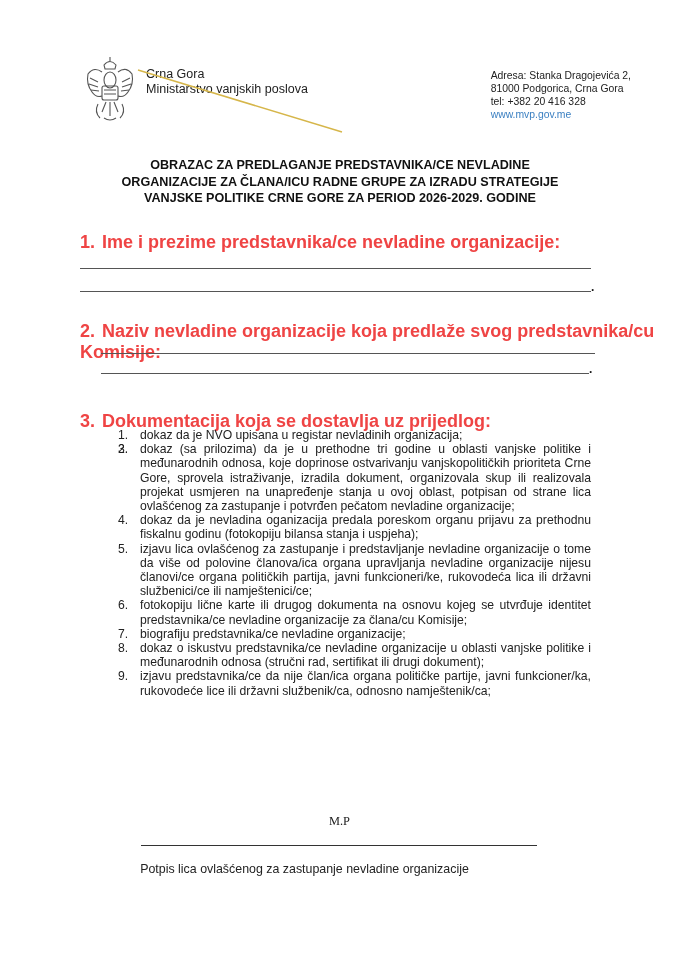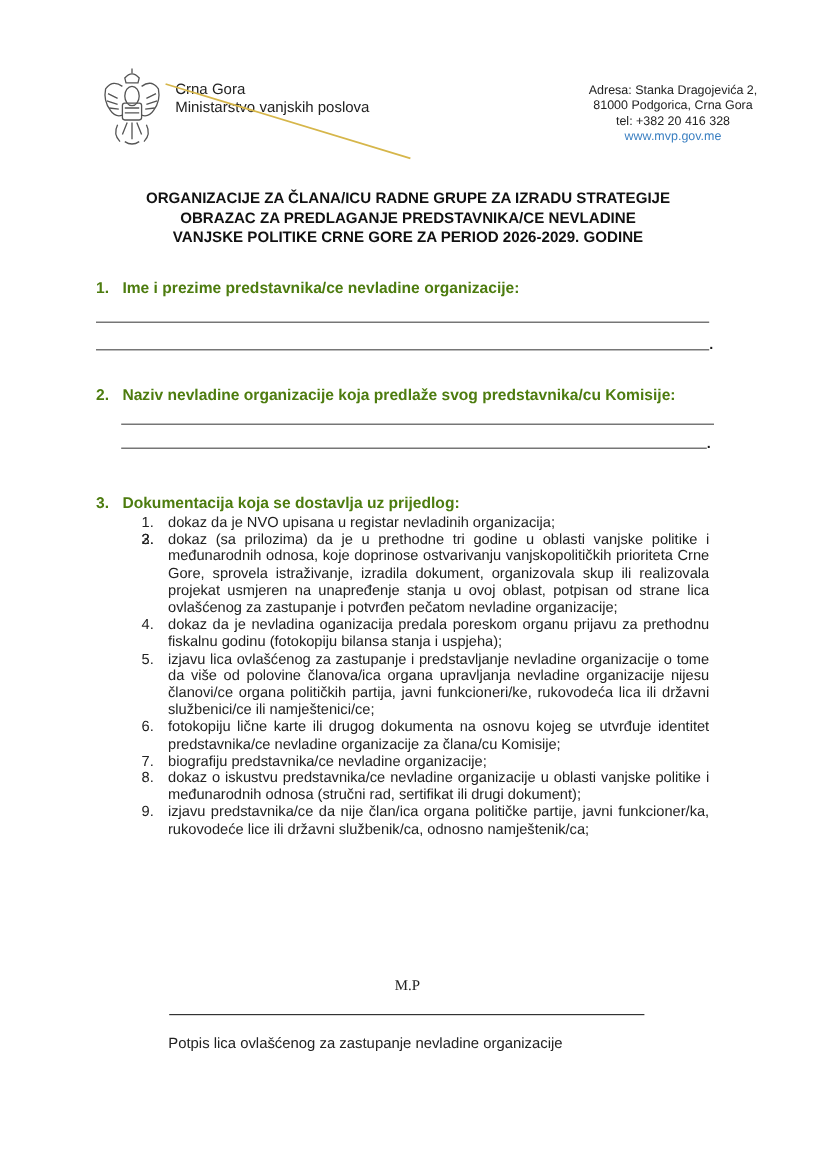--- a/index.html
+++ b/index.html
@@ -4,27 +4,27 @@
   <style>
     html, body { margin: 0; padding: 0; background: #ffffff; }
     body {
       width: 679px; height: 960px; position: relative; overflow: hidden;
       font-family: "Liberation Sans", sans-serif; color: #1a1a1a;
     }
     .abs { position: absolute; }
     .emblem { left: 84px; top: 56px; width: 52px; height: 68px; }
     .org { left: 146px; top: 67px; font-size: 12.5px; line-height: 15px; color: #222; }
     .diag { left: 0; top: 0; width: 679px; height: 200px; pointer-events: none; }
-    .addr { right: 48px; top: 69px; text-align: center; font-size: 10.4px; line-height: 13px; color: #222; }
+    .addr { right: 48px; top: 69px; text-align: left; font-size: 10.4px; line-height: 13px; color: #222; }
     .addr .web { color: #3a7fc1; }
     .title {
       left: 60px; width: 560px; top: 157px; text-align: center; font-weight: bold;
       font-size: 12.6px; line-height: 16.5px; color: #111;
     }
-    .sec-h { font-weight: bold; font-size: 13px; color: #4d7c0f; }
+    .sec-h { font-weight: bold; font-size: 18px; color: #ef4444; }
     .sec-h .num { display: inline-block; width: 22px; }
     .rule { position: absolute; height: 1px; background: #555; }
     .dot { position: absolute; font-size: 12px; font-weight: bold; }
     .list { left: 118px; width: 473px; top: 428px; font-size: 12.2px; line-height: 14.2px; color: #222; margin: 0; padding: 0; list-style: none; }
     .list li { position: relative; padding-left: 22px; text-align: justify; }
     .list li .n { position: absolute; left: 0; top: 0; }
     .mp { left: 0; width: 679px; top: 814px; text-align: center; font-size: 12.4px; color: #222; font-family: Liberation Serif, serif; }
     .sig-label { left: 0; width: 609px; top: 862px; text-align: center; font-size: 12.4px; color: #222; }
   </style>
 </head>
@@ -59,22 +59,22 @@
 </svg>
 
 <div class="abs addr">
   <div>Adresa: Stanka Dragojevića 2,</div>
   <div>81000 Podgorica, Crna Gora</div>
   <div>tel: +382 20 416 328</div>
   <div class="web">www.mvp.gov.me</div>
 </div>
 
 <div class="abs title">
+  <div>OBRAZAC ZA PREDLAGANJE PREDSTAVNIKA/CE NEVLADINE</div>
   <div>ORGANIZACIJE ZA ČLANA/ICU RADNE GRUPE ZA IZRADU STRATEGIJE</div>
-  <div>OBRAZAC ZA PREDLAGANJE PREDSTAVNIKA/CE NEVLADINE</div>
   <div>VANJSKE POLITIKE CRNE GORE ZA PERIOD 2026-2029. GODINE</div>
 </div>
 
 <div class="abs sec-h" style="left:80px; top:232px;">
   <span class="num">1.</span><span>Ime i prezime predstavnika/ce nevladine organizacije:</span>
 </div>
 <div class="rule" style="left:80px; top:268px; width:511px;"></div>
 <div class="rule" style="left:80px; top:291px; width:511px;"></div>
 <span class="dot" style="left:591px; top:280px;">.</span>
 

